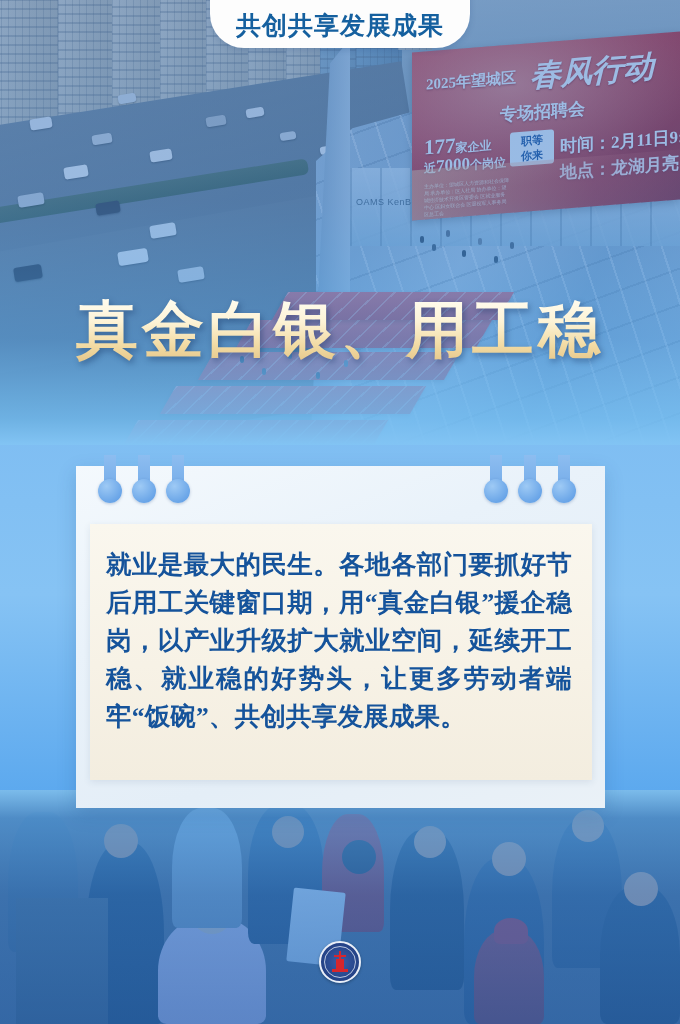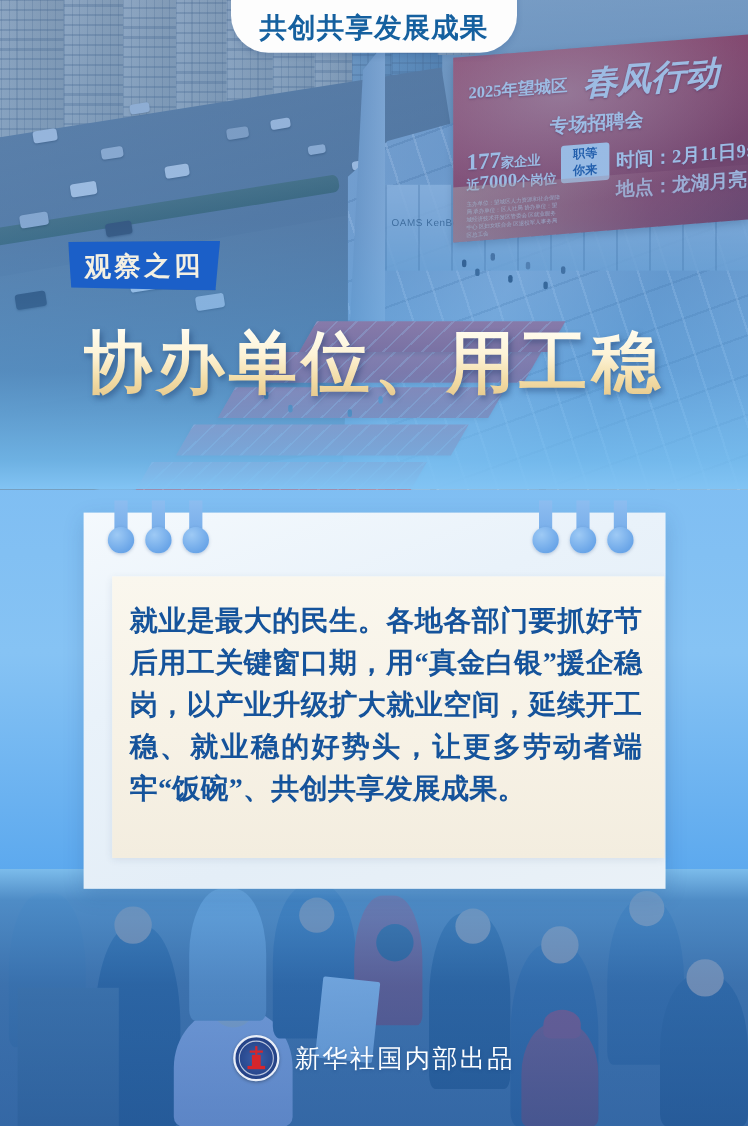--- a/index.html
+++ b/index.html
@@ -233,21 +233,21 @@
   .p1{left:104px;} .p2{left:138px;} .p3{left:172px;}
   .p4{left:490px;} .p5{left:524px;} .p6{left:558px;}
 
   .card-outer{
     position:absolute; left:76px; top:466px; width:529px; height:342px;
     background:linear-gradient(160deg,#f4f9fd 0%,#e9f2fa 35%,#e4eef7 70%,#eaf1f7 100%);
     box-shadow:0 6px 18px rgba(20,60,120,.18);
     z-index:32;
   }
   .card-inner{
-    position:absolute; left:102px; top:524px; width:502px; height:256px;
+    position:absolute; left:90px; top:524px; width:502px; height:256px;
     background:linear-gradient(180deg,#faf7ee 0%,#f7f2e6 55%,#f3eddf 100%);
     box-shadow:0 2px 7px rgba(40,70,110,.10);
     z-index:33;
     padding:22px 20px 0 16px;
   }
   .card-inner p{
     font-family:"Liberation Serif",serif;
     font-size:25.5px; line-height:38px; color:#15539b;
     letter-spacing:.2px; font-weight:bold;
     text-align:justify; text-justify:inter-ideograph;
@@ -411,27 +411,23 @@
     <div style="position:absolute;left:16px;top:108px;width:92px;height:126px;background:linear-gradient(180deg,#4e6272,#3a4c5c);"></div>
     <div style="position:absolute;left:290px;top:100px;width:52px;height:74px;background:linear-gradient(170deg,#dbe8f2,#bdd0e0);transform:rotate(6deg);border-radius:2px;"></div>
 
     <div class="photo-bottom-tint"></div>
   </div>
 
   <div class="top-badge">
     <span>共创共享发展成果</span>
   </div>
 
-  <div class="ribbon">
-    <div class="ribbon-bg"></div>
-    <div class="ribbon-txt">观察之四</div>
-  </div>
 
   <div class="main-title">
-    <span>协办单位、用工稳</span>
+    <span>真金白银、用工稳</span>
   </div>
 
   <div class="pins">
     <div class="pin p1">
         <div class="stem"></div>
         <div class="head"></div>
       </div>
     <div class="pin p2">
         <div class="stem"></div>
         <div class="head"></div>
@@ -462,16 +458,15 @@
   <div class="footer">
     <div class="xh-logo">
       <div class="ring"></div>
       <div class="tower-g">
         <i class="t-spire"></i>
         <i class="t-cross"></i>
         <i class="t-body"></i>
         <i class="t-base"></i>
       </div>
     </div>
-    <div class="footer-label">新华社国内部出品</div>
   </div>
 
 </div>
 
 </body></html>

